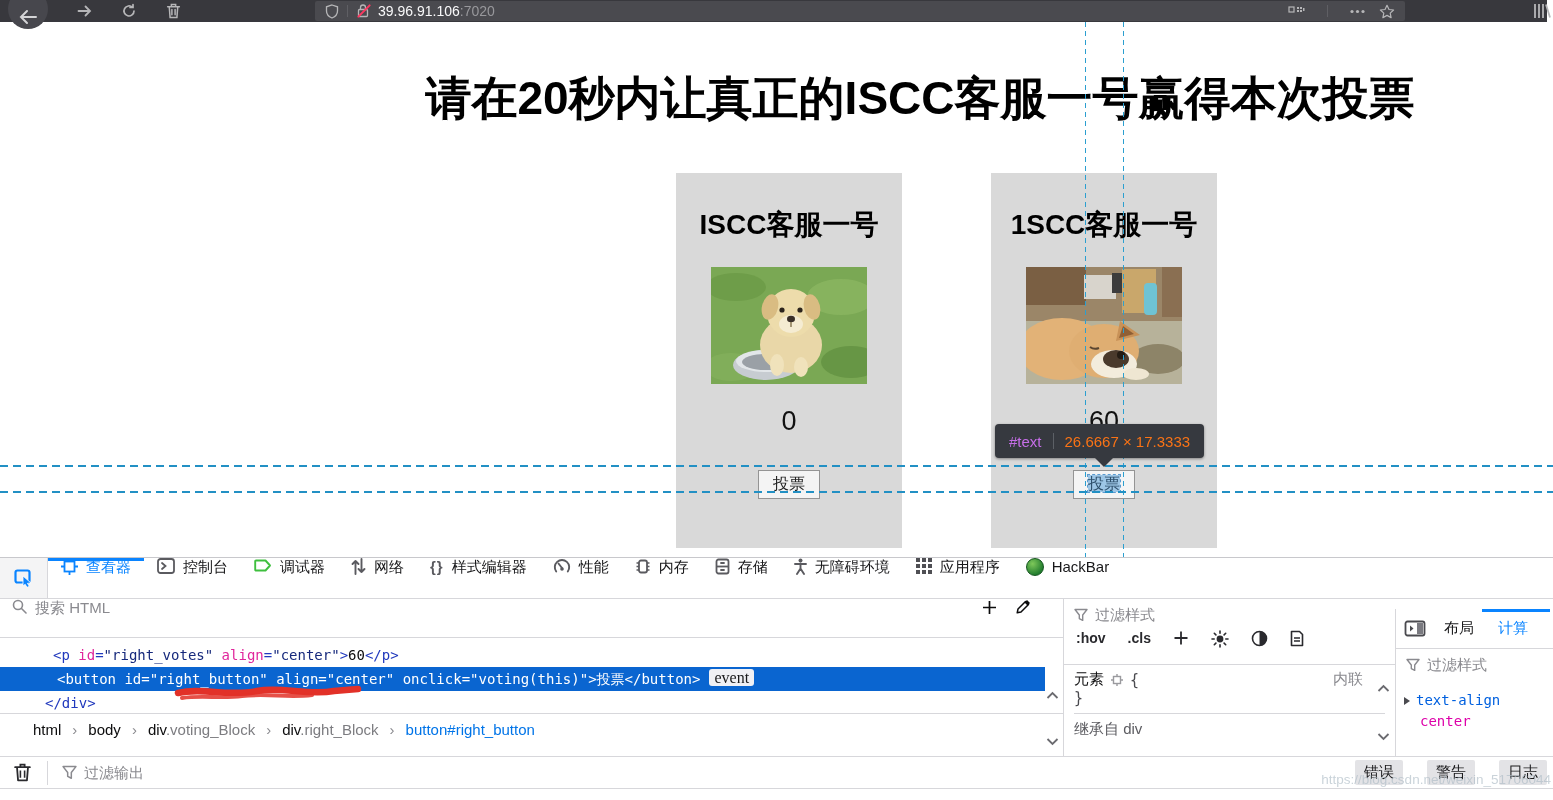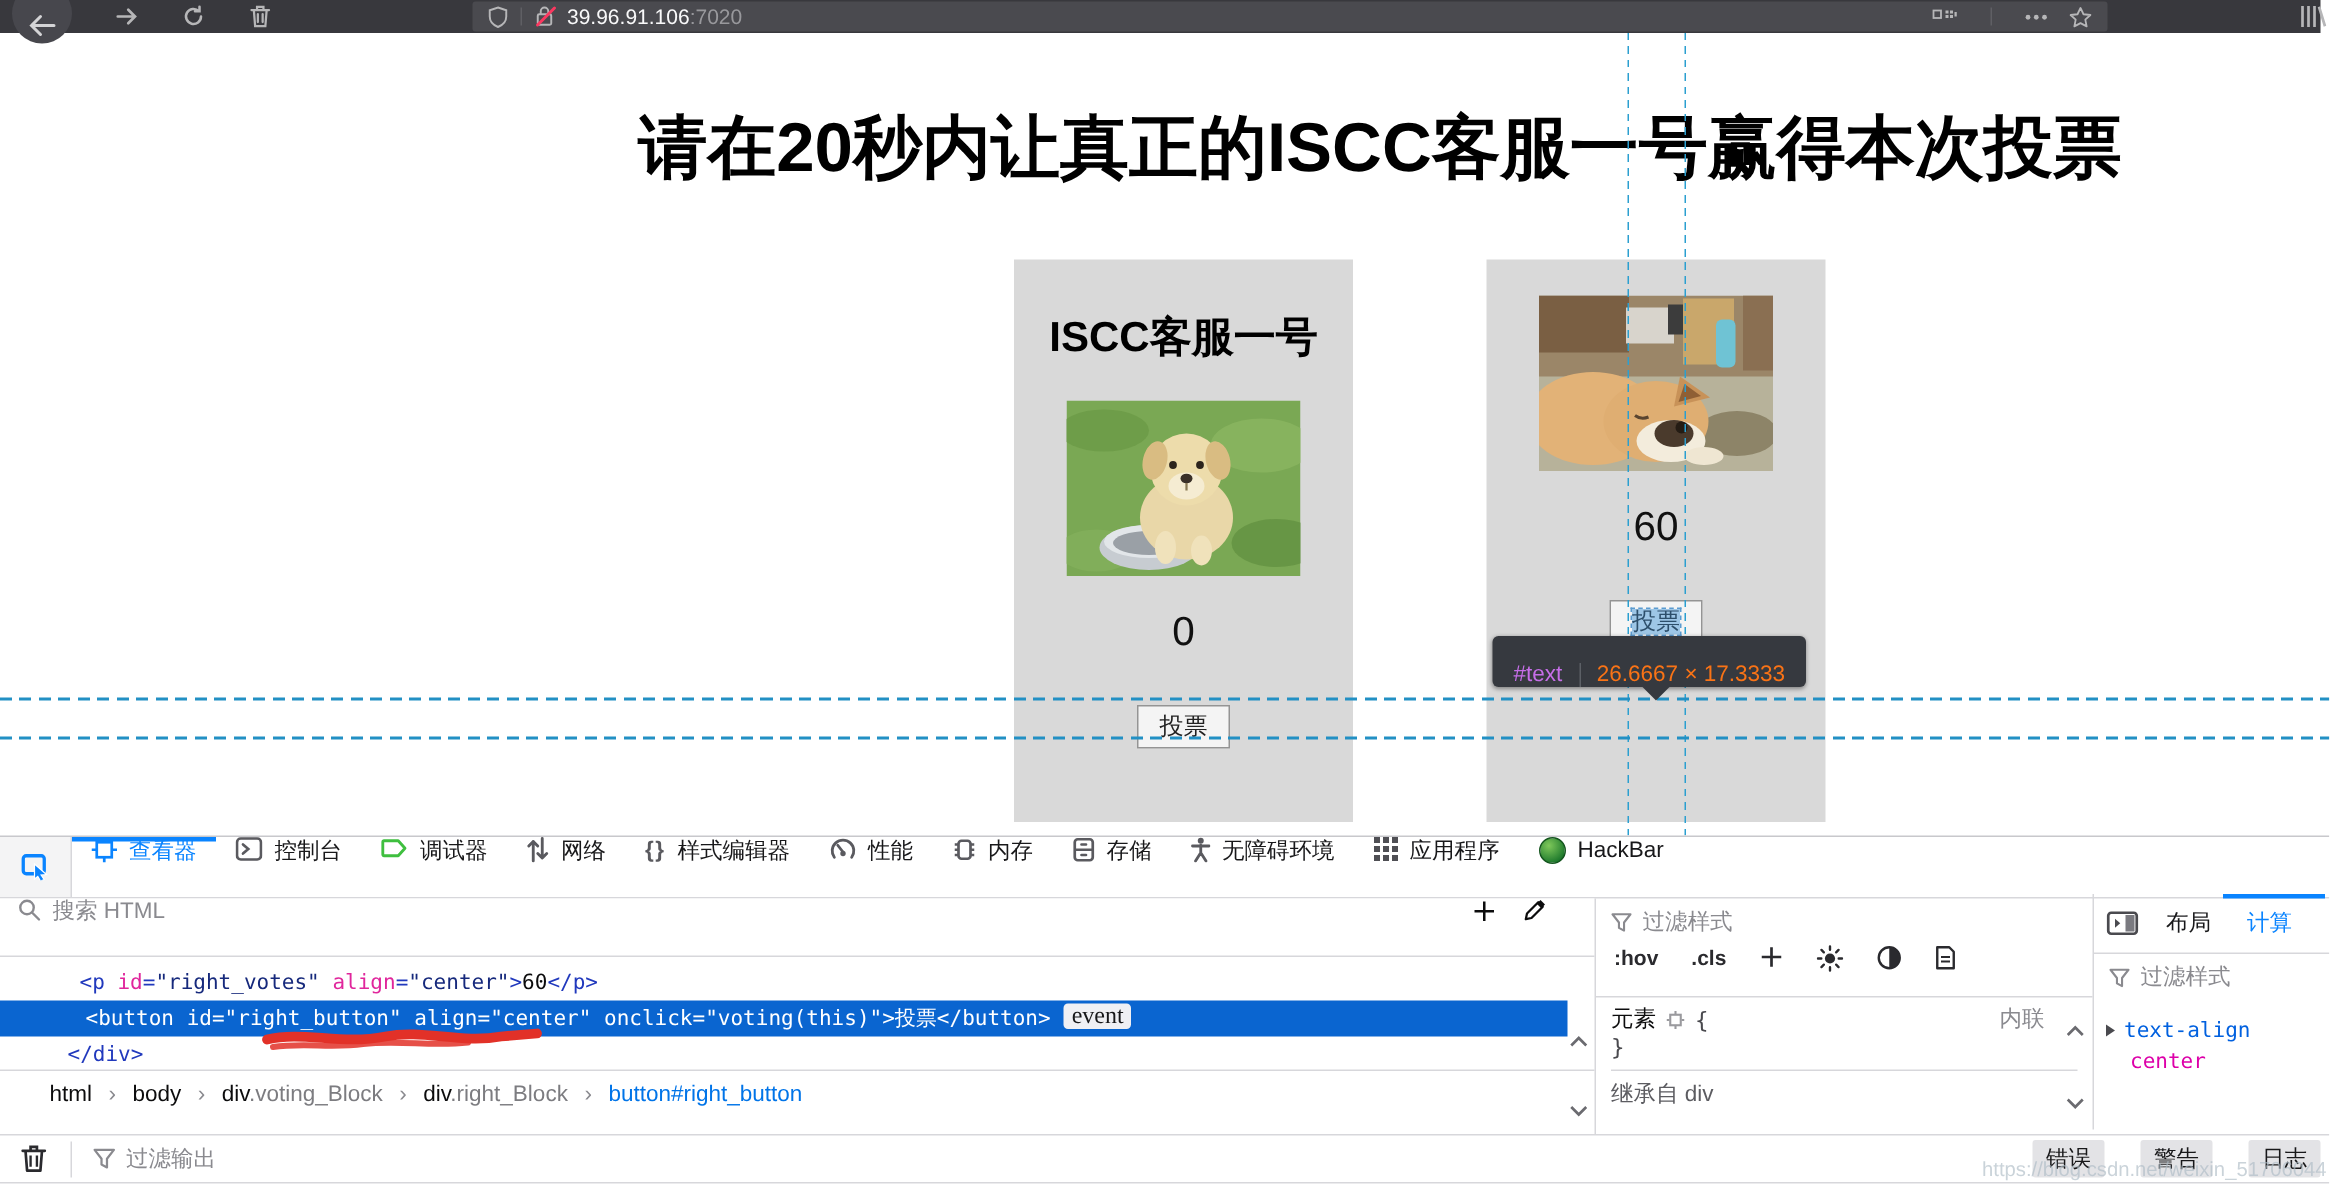--- a/index.html
+++ b/index.html
@@ -32,21 +32,21 @@
   .vote-btn{display:block;margin:32px auto 0;background:#f4f4f4;border:1px solid #949494;font-size:16px;padding:3px 14px;color:#222;font-family:"Liberation Sans",sans-serif}
   .vote-btn .hl{background:#9dc6e6;color:#2d4f6b;outline:1px dashed #5b9bd0}
 
   
   .vguide{position:absolute;top:22px;height:535px;width:1px;z-index:20;background:repeating-linear-gradient(to bottom,#2b9fd0 0 5px,transparent 5px 9px)}
   #vg1{left:1085px}#vg2{left:1123px}
   .hguide{position:absolute;left:0;width:1553px;height:2px;z-index:20;background:repeating-linear-gradient(to right,#2290c4 0 8px,transparent 8px 13px)}
   #hg1{top:465px}#hg2{top:491px}
 
   
-  .node-tip{position:absolute;left:995px;top:424px;height:34px;background:#36393f;border-radius:4px;display:flex;align-items:flex-end;padding:0 14px;gap:11px;z-index:30;box-shadow:0 1px 3px rgba(0,0,0,.4)}
+  .node-tip{position:absolute;left:995px;top:424px;height:34px;background:#36393f;border-radius:4px;display:flex;align-items:center;padding:0 14px;gap:11px;z-index:30;box-shadow:0 1px 3px rgba(0,0,0,.4)}
   .node-tip .tag{color:#c66ee8;font-size:15px}
   .node-tip .tsep{width:1px;height:16px;background:#5c6066}
   .node-tip .dims{color:#f97316;font-size:15px}
   .node-tip::after{content:"";position:absolute;left:100px;bottom:-9px;border:9px solid transparent;border-top-color:#36393f;border-bottom:none}
 
   
   .devtools{position:absolute;left:0;top:557px;width:1553px;height:243px;background:#fff;border-top:1px solid #c8c8cc;z-index:40;color:#18181a}
   .tabbar{position:absolute;left:0;top:0;width:1553px;height:41px;border-bottom:1px solid #d7d7db;display:flex;align-items:stretch;background:#fff}
   .picker-btn{width:48px;border-right:1px solid #d7d7db;background:#f4f4f5;display:flex;align-items:center;justify-content:center}
   .tool-tab{display:flex;gap:8px;padding:0 13px;font-size:15px;color:#18181a;position:relative;white-space:nowrap}
@@ -86,21 +86,21 @@
   .ptoggle{font-size:14px;font-weight:bold;color:#2a2a2e}
   .rule-body{padding:5px 10px;font-size:15px;position:relative}
   .rule-line1{display:flex;align-items:center;gap:7px}
   .rule-sel{color:#0c0c0d}
   .rule-brace{font-family:"DejaVu Sans Mono",monospace;color:#4a4a4f}
   .rule-inline{margin-left:auto;color:#8a8a8f;padding-right:22px}
   .rule-inherit{border-top:1px solid #d7d7db;margin-top:6px;padding:6px 10px 0 0;color:#5c5c61}
   .rules-scroll{position:absolute;right:5px;color:#6b6b70}
   #ru-up{top:80px}#ru-down{top:128px}
 
-  .side-panel{position:absolute;left:1395px;top:38px;width:158px;height:157px;border-left:1px solid #d7d7db}
+  .side-panel{position:absolute;left:1395px;top:51px;width:158px;height:157px;border-left:1px solid #d7d7db}
   .side-tabs{height:40px;border-bottom:1px solid #d7d7db;display:flex;align-items:center;padding-left:8px}
   .side-tab{font-size:15px;color:#18181a;padding:0 12px;height:100%;display:flex;align-items:center;position:relative;white-space:nowrap}
   .side-tab.active{color:#0a84ff}
   .side-tab.active::before{content:"";position:absolute;top:0;left:-4px;right:-10px;height:3px;background:#0a84ff}
   .computed{padding:10px 0 0 8px;font-family:"DejaVu Sans Mono","Liberation Mono",monospace;font-size:14px;line-height:21px}
   .comp-prop{color:#0060df}
   .comp-val{color:#dd00a9;padding-left:16px}
   .expander{display:inline-block;width:0;height:0;border-left:6px solid #4a4a4f;border-top:4px solid transparent;border-bottom:4px solid transparent;margin-right:6px}
 
   .dt-footer{position:absolute;left:0;top:198px;width:1553px;height:33px;border-top:1px solid #d7d7db;border-bottom:1px solid #d7d7db;display:flex;align-items:center;background:#fff}
@@ -211,20 +211,21 @@
       <ellipse cx="80" cy="52" rx="4" ry="3.2" fill="#3a3028"></ellipse>
       <circle cx="71" cy="43" r="2.6" fill="#2c241c"></circle>
       <circle cx="89" cy="43" r="2.6" fill="#2c241c"></circle>
       <path d="M80 55v5" stroke="#8a7a55" stroke-width="1.5"></path>
     </svg>
     <div class="cand-votes">0</div>
     <button class="vote-btn"><span>投票</span></button>
   </div>
 
   <div class="vote-block" id="right-block">
+    <div class="cand-name">1SCC客服一号</div>
     <svg class="cand-img" viewBox="0 0 156 117">
       <rect width="156" height="117" fill="#9b8668"></rect>
       <rect x="0" y="0" width="60" height="38" fill="#7a5f43"></rect>
       <rect x="58" y="8" width="32" height="24" fill="#d8d4cc"></rect>
       <rect x="86" y="6" width="26" height="20" fill="#3c3c3c"></rect>
       <rect x="96" y="2" width="34" height="44" fill="#c9a76b"></rect>
       <rect x="118" y="16" width="13" height="32" rx="4" fill="#6fc3d4"></rect>
       <rect x="136" y="0" width="20" height="50" fill="#8a6f52"></rect>
       <rect x="0" y="54" width="156" height="63" fill="#b7b29a"></rect>
       <ellipse cx="132" cy="92" rx="27" ry="15" fill="#8d8468"></ellipse>

